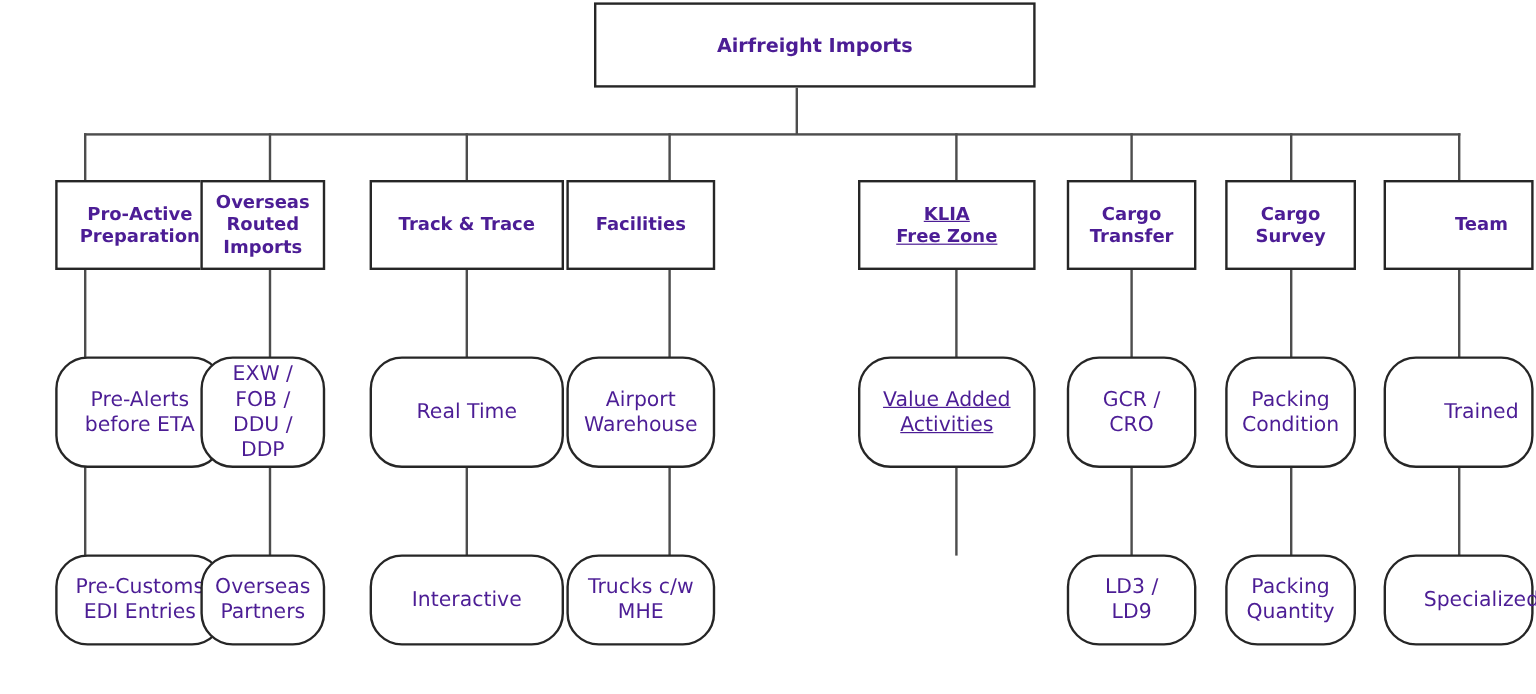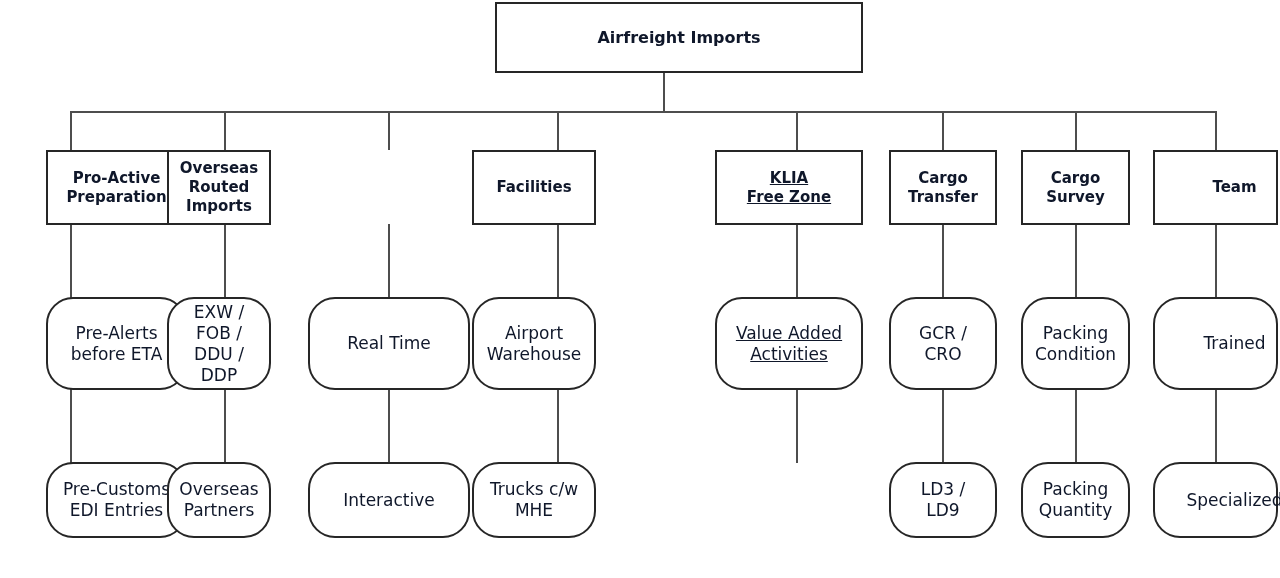--- a/index.html
+++ b/index.html
@@ -6,21 +6,21 @@
     margin: 0;
     padding: 0;
     background: #ffffff;
   }
   .canvas {
     position: relative;
     width: 1280px;
     height: 578px;
     background: #ffffff;
     font-family: "DejaVu Sans", sans-serif;
-    color: #0f172a;
+    color: #4c1d95;
     overflow: hidden;
   }
   .box {
     position: absolute;
     box-sizing: border-box;
     background: #ffffff;
     border: 2px solid #262626;
     display: flex;
     align-items: center;
     justify-content: center;
@@ -116,20 +116,21 @@
   <div class="box hdr r2 c2">Overseas
 Routed
 Imports</div>
   <div class="box child r3 c2">EXW /
 FOB /
 DDU /
 DDP</div>
   <div class="box child r4 c2">Overseas
 Partners</div>
 
+  <div class="box hdr r2 c3">Track &amp; Trace</div>
   <div class="box child r3 c3">Real Time</div>
   <div class="box child r4 c3">Interactive</div>
 
   <div class="box hdr r2 c4">Facilities</div>
   <div class="box child r3 c4">Airport
 Warehouse</div>
   <div class="box child r4 c4">Trucks c/w
 MHE</div>
 
   <div class="box hdr r2 c5">KLIA

